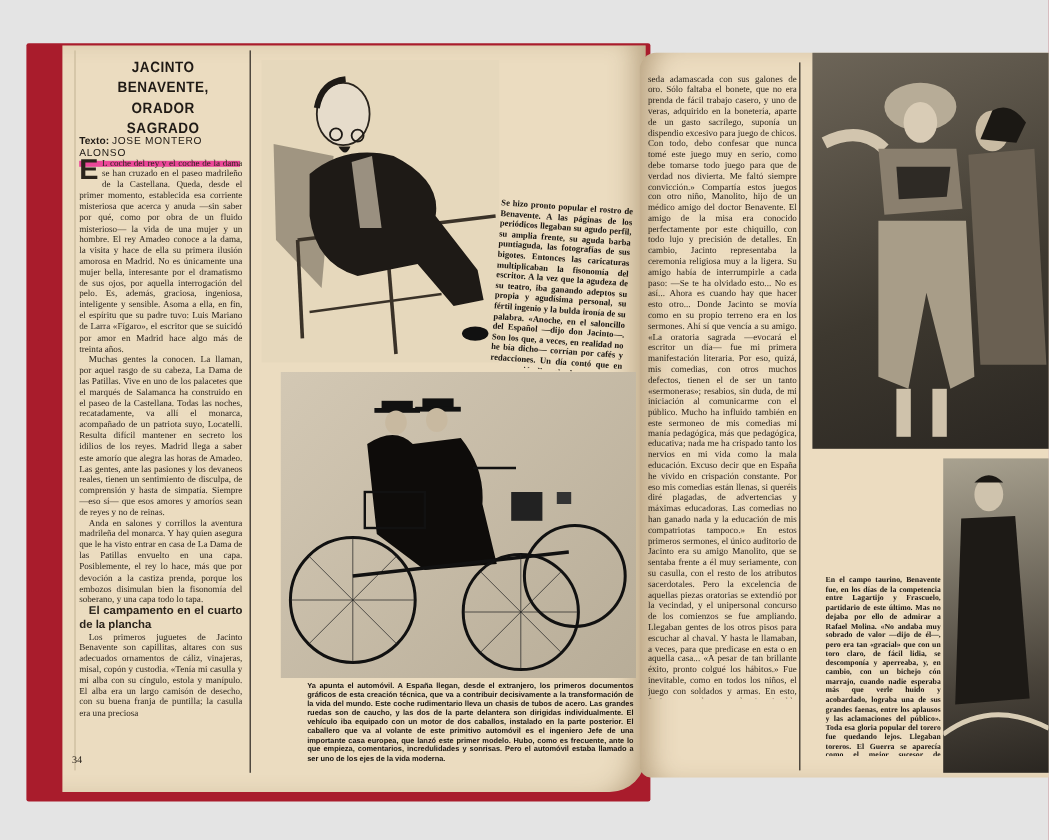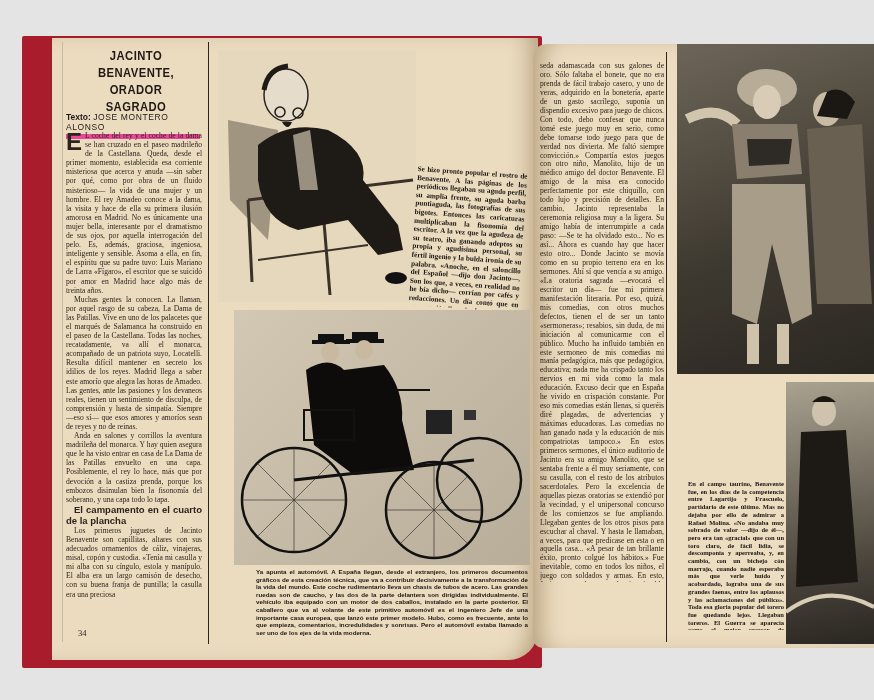--- a/index.html
+++ b/index.html
@@ -8,21 +8,21 @@
   .page-left{position:absolute;left:52px;top:38px;width:486px;height:622px;background:#ebdcc0;border-radius:0 0 30px 0;box-shadow:inset -18px 0 22px -10px rgba(120,90,50,.45);}
   .page-right{position:absolute;left:533px;top:44px;width:341px;height:604px;background:#ecdcc0;box-shadow:inset 18px 0 22px -10px rgba(120,90,50,.45);border-radius:14px 0 0 10px;}
   .rule{position:absolute;width:1px;background:#2a2520;}
   .col{position:absolute;font-size:7.6px;line-height:9.1px;color:#2b241c;text-align:justify;overflow:hidden;}
   .col p{margin:0 0 0 0;text-indent:8px;}
   .title{position:absolute;left:72px;top:48px;width:128px;font-family:"Liberation Sans",sans-serif;font-weight:bold;font-size:12.5px;line-height:17px;text-align:center;letter-spacing:.5px;color:#1f1a15;transform:scaleX(.9);}
   .byline{position:absolute;left:66px;top:100px;width:134px;font-family:"Liberation Sans",sans-serif;font-size:8.5px;color:#1f1a15;border-bottom:5px solid #ec4899;padding-bottom:2px;margin-top:12px;}
   .byline b{font-weight:bold;}
   .dropcap{float:left;font-family:"Liberation Sans",sans-serif;font-weight:bold;font-size:24px;line-height:20px;margin:1px 3px 0 0;}
   .subhead{font-family:Liberation Sans, sans-serif;font-weight:bold;font-size:9.5px;line-height:11px;margin:14px 0 12px 0;text-indent:0;}
-  .pagenum{position:absolute;left:78px;top:628px;font-size:8.5px;color:#2b241c;}
+  .pagenum{position:absolute;left:60px;top:628px;font-size:8.5px;color:#2b241c;}
   .photo{position:absolute;overflow:hidden;}
   .caption{position:absolute;font-family:"Liberation Sans",sans-serif;font-weight:bold;font-size:6.2px;line-height:7.6px;color:#1a1612;text-align:justify;}
   .caption-c{font-family:"Liberation Serif",serif;font-weight:bold;font-size:7.2px;line-height:8.6px;color:#1a1612;text-align:justify;}
 </style>
 </head>
 <body>
 
 <div class="cover"></div>
 
 <div class="page-left"></div>

